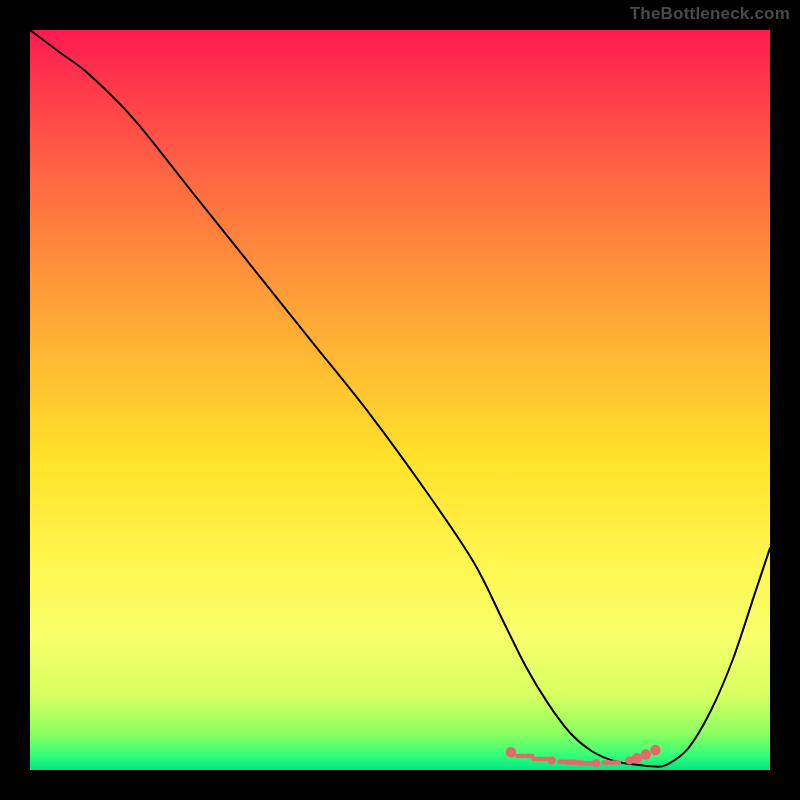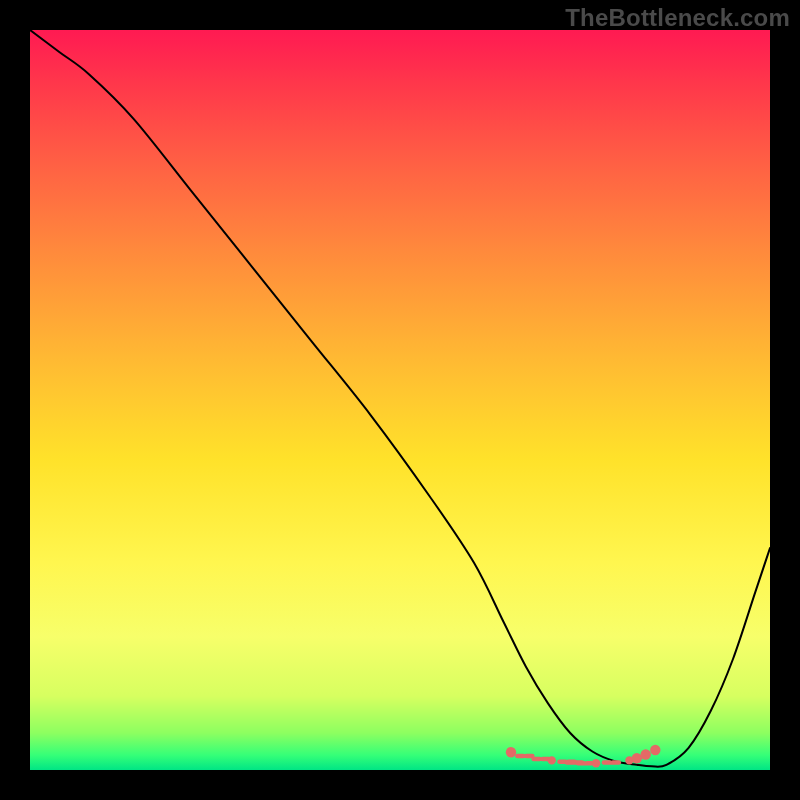--- a/index.html
+++ b/index.html
@@ -15,21 +15,21 @@
     position: absolute;
     left: 0; top: 0;
     width: 800px; height: 800px;
     background: #000;
   }
   .watermark {
     position: absolute;
     top: 4px;
     right: 10px;
     color: #4a4a4a;
-    font-size: 24px;
+    font-size: 17px;
     font-weight: 600;
     letter-spacing: 0.2px;
     z-index: 20;
   }
   .plot-area {
     position: absolute;
     left: 30px;
     top: 30px;
     width: 740px;
     height: 740px;

